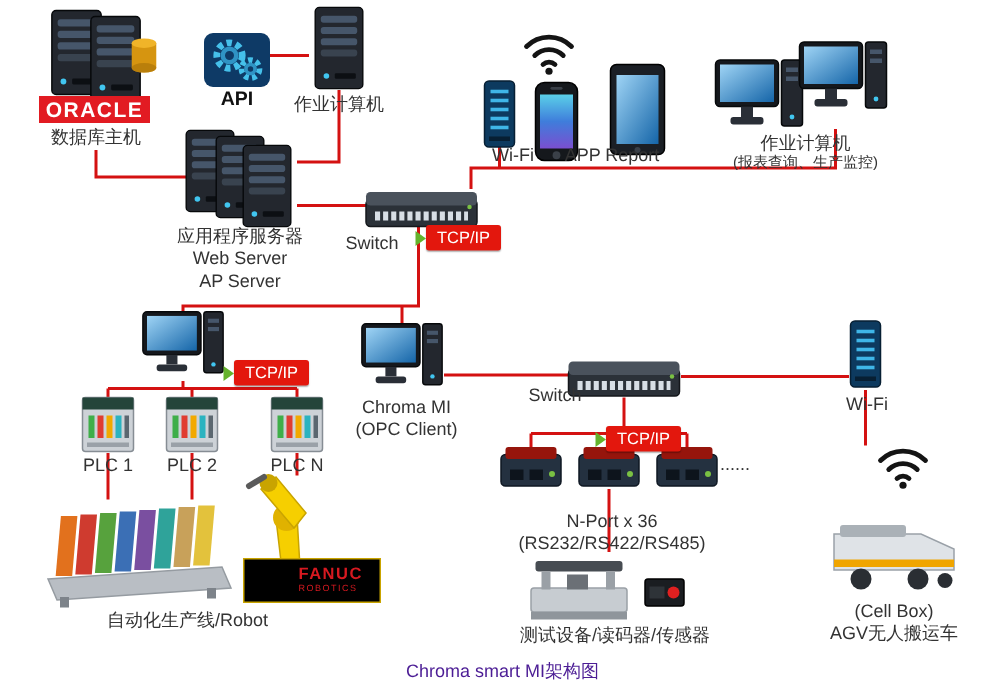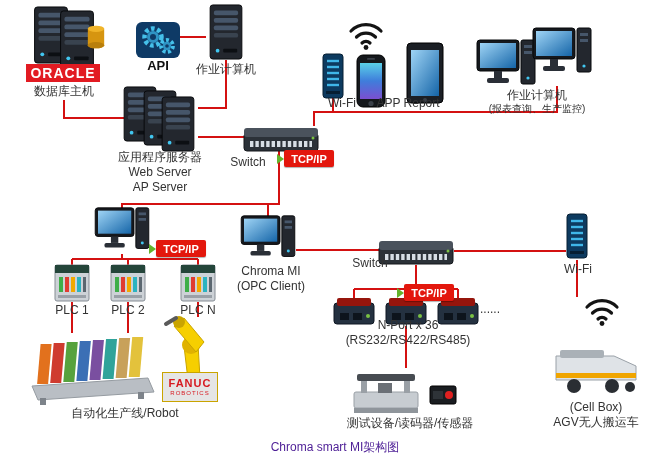--- a/index.html
+++ b/index.html
@@ -3,28 +3,28 @@
 <meta charset="utf-8">
 <style>
   html,body{margin:0;padding:0;background:#fff;font-family:"Liberation Sans","DejaVu Sans",sans-serif;}
   #canvas{position:relative;width:670px;height:461px;background:#fff;overflow:hidden;}
   .abs{position:absolute;}
   #wires{position:absolute;left:0;top:0;z-index:1;}
   .icon{z-index:2;}
   .lbl{position:absolute;z-index:2;font-size:12px;color:#333;text-align:center;line-height:1.25;}
   .lbl .sm{font-size:10px;}
   .bold{font-weight:bold;font-size:13px;color:#111;text-align:center;}
-  .badge-tcpip{position:absolute;z-index:3;background:#e3170d;color:#fff;font-weight:bold;font-size:11px;
+  .badge-tcpip{position:absolute;z-index:3;background:#e3170d;color:#fff;font-weight:normal;font-size:11px;
     display:flex;align-items:center;justify-content:center;border-radius:2px;box-shadow:0 1px 1px rgba(0,0,0,.3);}
   .badge-tcpip::before{content:"";position:absolute;left:-7px;top:50%;margin-top:-5px;
     border-left:7px solid #64b32c;border-top:5px solid transparent;border-bottom:5px solid transparent;}
   .badge-oracle{position:absolute;z-index:3;background:#e21b22;color:#fff;font-weight:bold;font-size:14px;
     letter-spacing:1px;display:flex;align-items:center;justify-content:center;}
-  .badge-fanuc{position:absolute;z-index:3;background:#e5e5e5;border:1px solid #c9a400;text-align:center;
-    color:#d71920;line-height:1.05;display:flex;flex-direction:column;justify-content:center;}
+  .badge-fanuc{position:absolute;z-index:3;background:#000000;border:1px solid #c9a400;text-align:left;
+    color:#d71920;line-height:1.05;display:flex;flex-direction:column;justify-content:center;padding-left:36px;}
   .badge-fanuc .l1{font-weight:bold;font-size:11px;letter-spacing:1px;}
   .badge-fanuc .l2{font-size:6px;letter-spacing:1px;}
   .title{font-size:12px;color:#4c1d95;}
 </style>
 </head>
 <body>
 
 <svg width="0" height="0" style="position:absolute" aria-hidden="true">
   <defs>
     <linearGradient id="g-screen" x1="0" y1="0" x2="1" y2="1">
@@ -304,21 +304,21 @@
   <svg class="abs icon" style="left:333px;top:296px" width="42" height="30">
       <use href="#s-nport"></use>
     </svg>
   <svg class="abs icon" style="left:385px;top:296px" width="42" height="30">
       <use href="#s-nport"></use>
     </svg>
   <svg class="abs icon" style="left:437px;top:296px" width="42" height="30">
       <use href="#s-nport"></use>
     </svg>
   <div class="lbl" style="left:480px;top:302px;width:34px;text-align:left">......</div>
-  <div class="lbl" style="left:330px;top:318px;width:156px">
+  <div class="lbl" style="left:330px;top:340px;width:156px">
     <div>N-Port  x 36</div>
     <div>(RS232/RS422/RS485)</div>
   </div>
 
   <svg class="abs icon" style="left:26px;top:328px" width="134" height="78">
       <use href="#s-prod"></use>
     </svg>
   <svg class="abs icon" style="left:158px;top:312px" width="72" height="92">
       <use href="#s-robot"></use>
     </svg>

